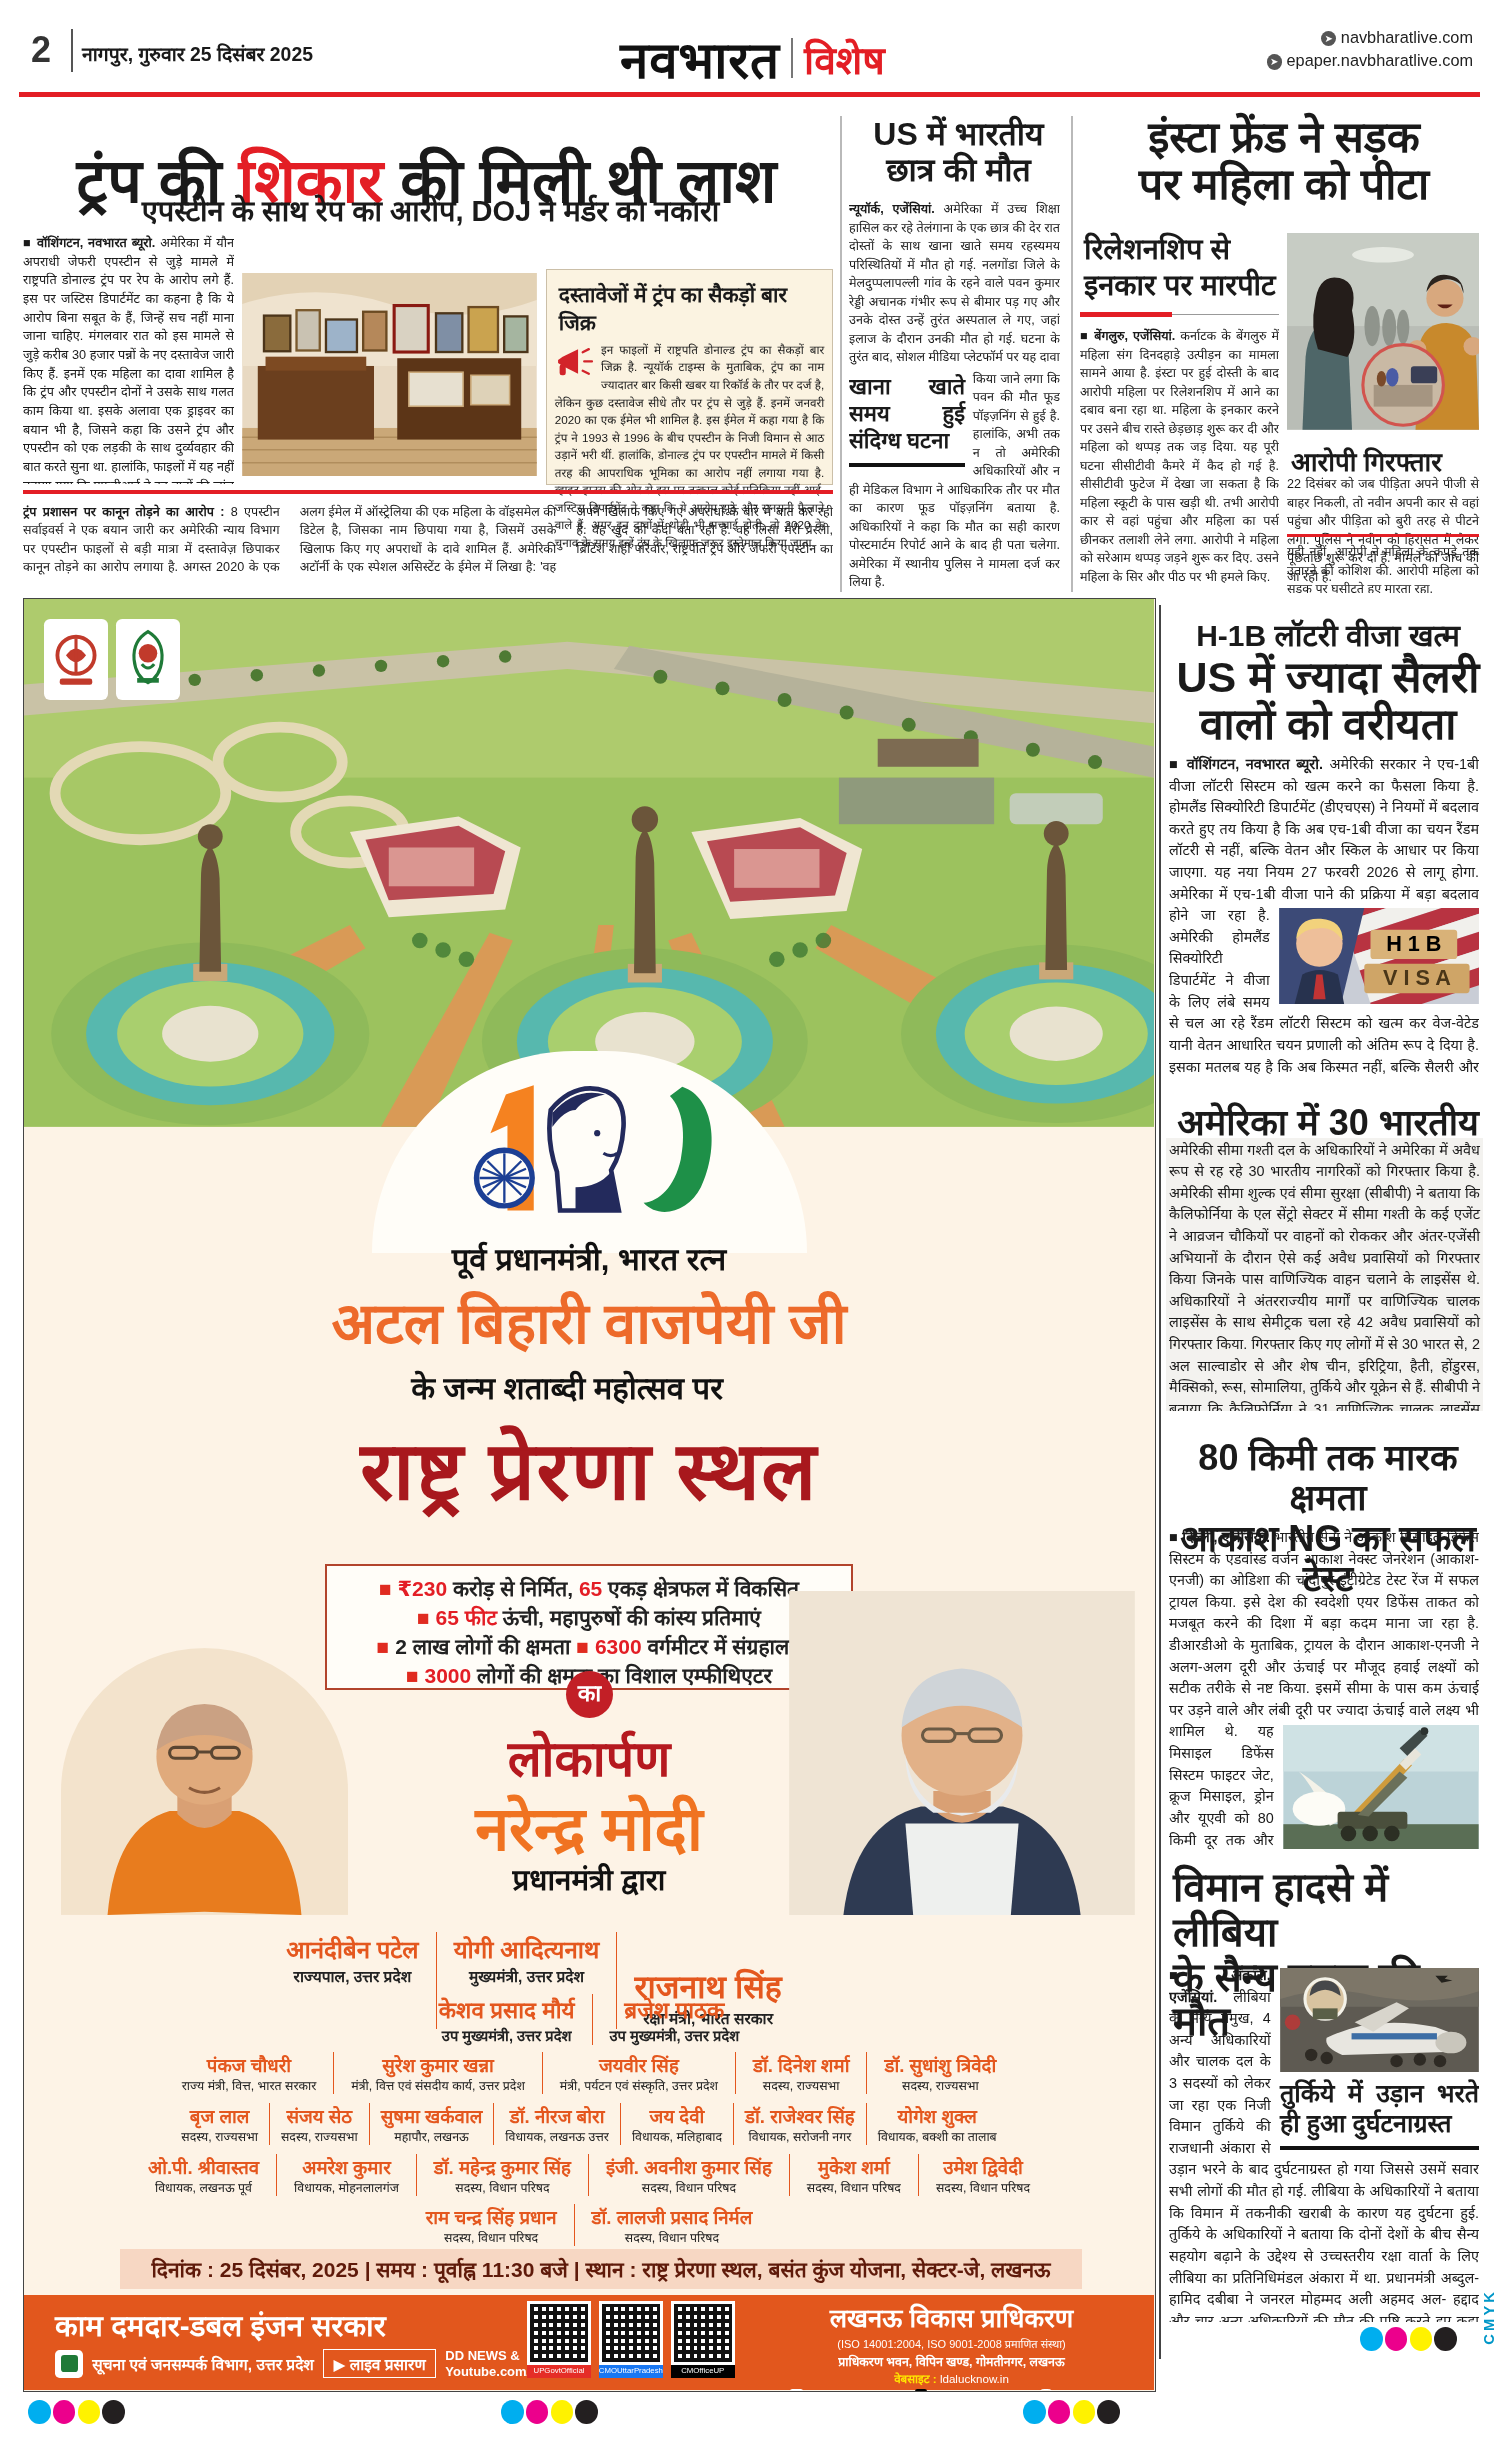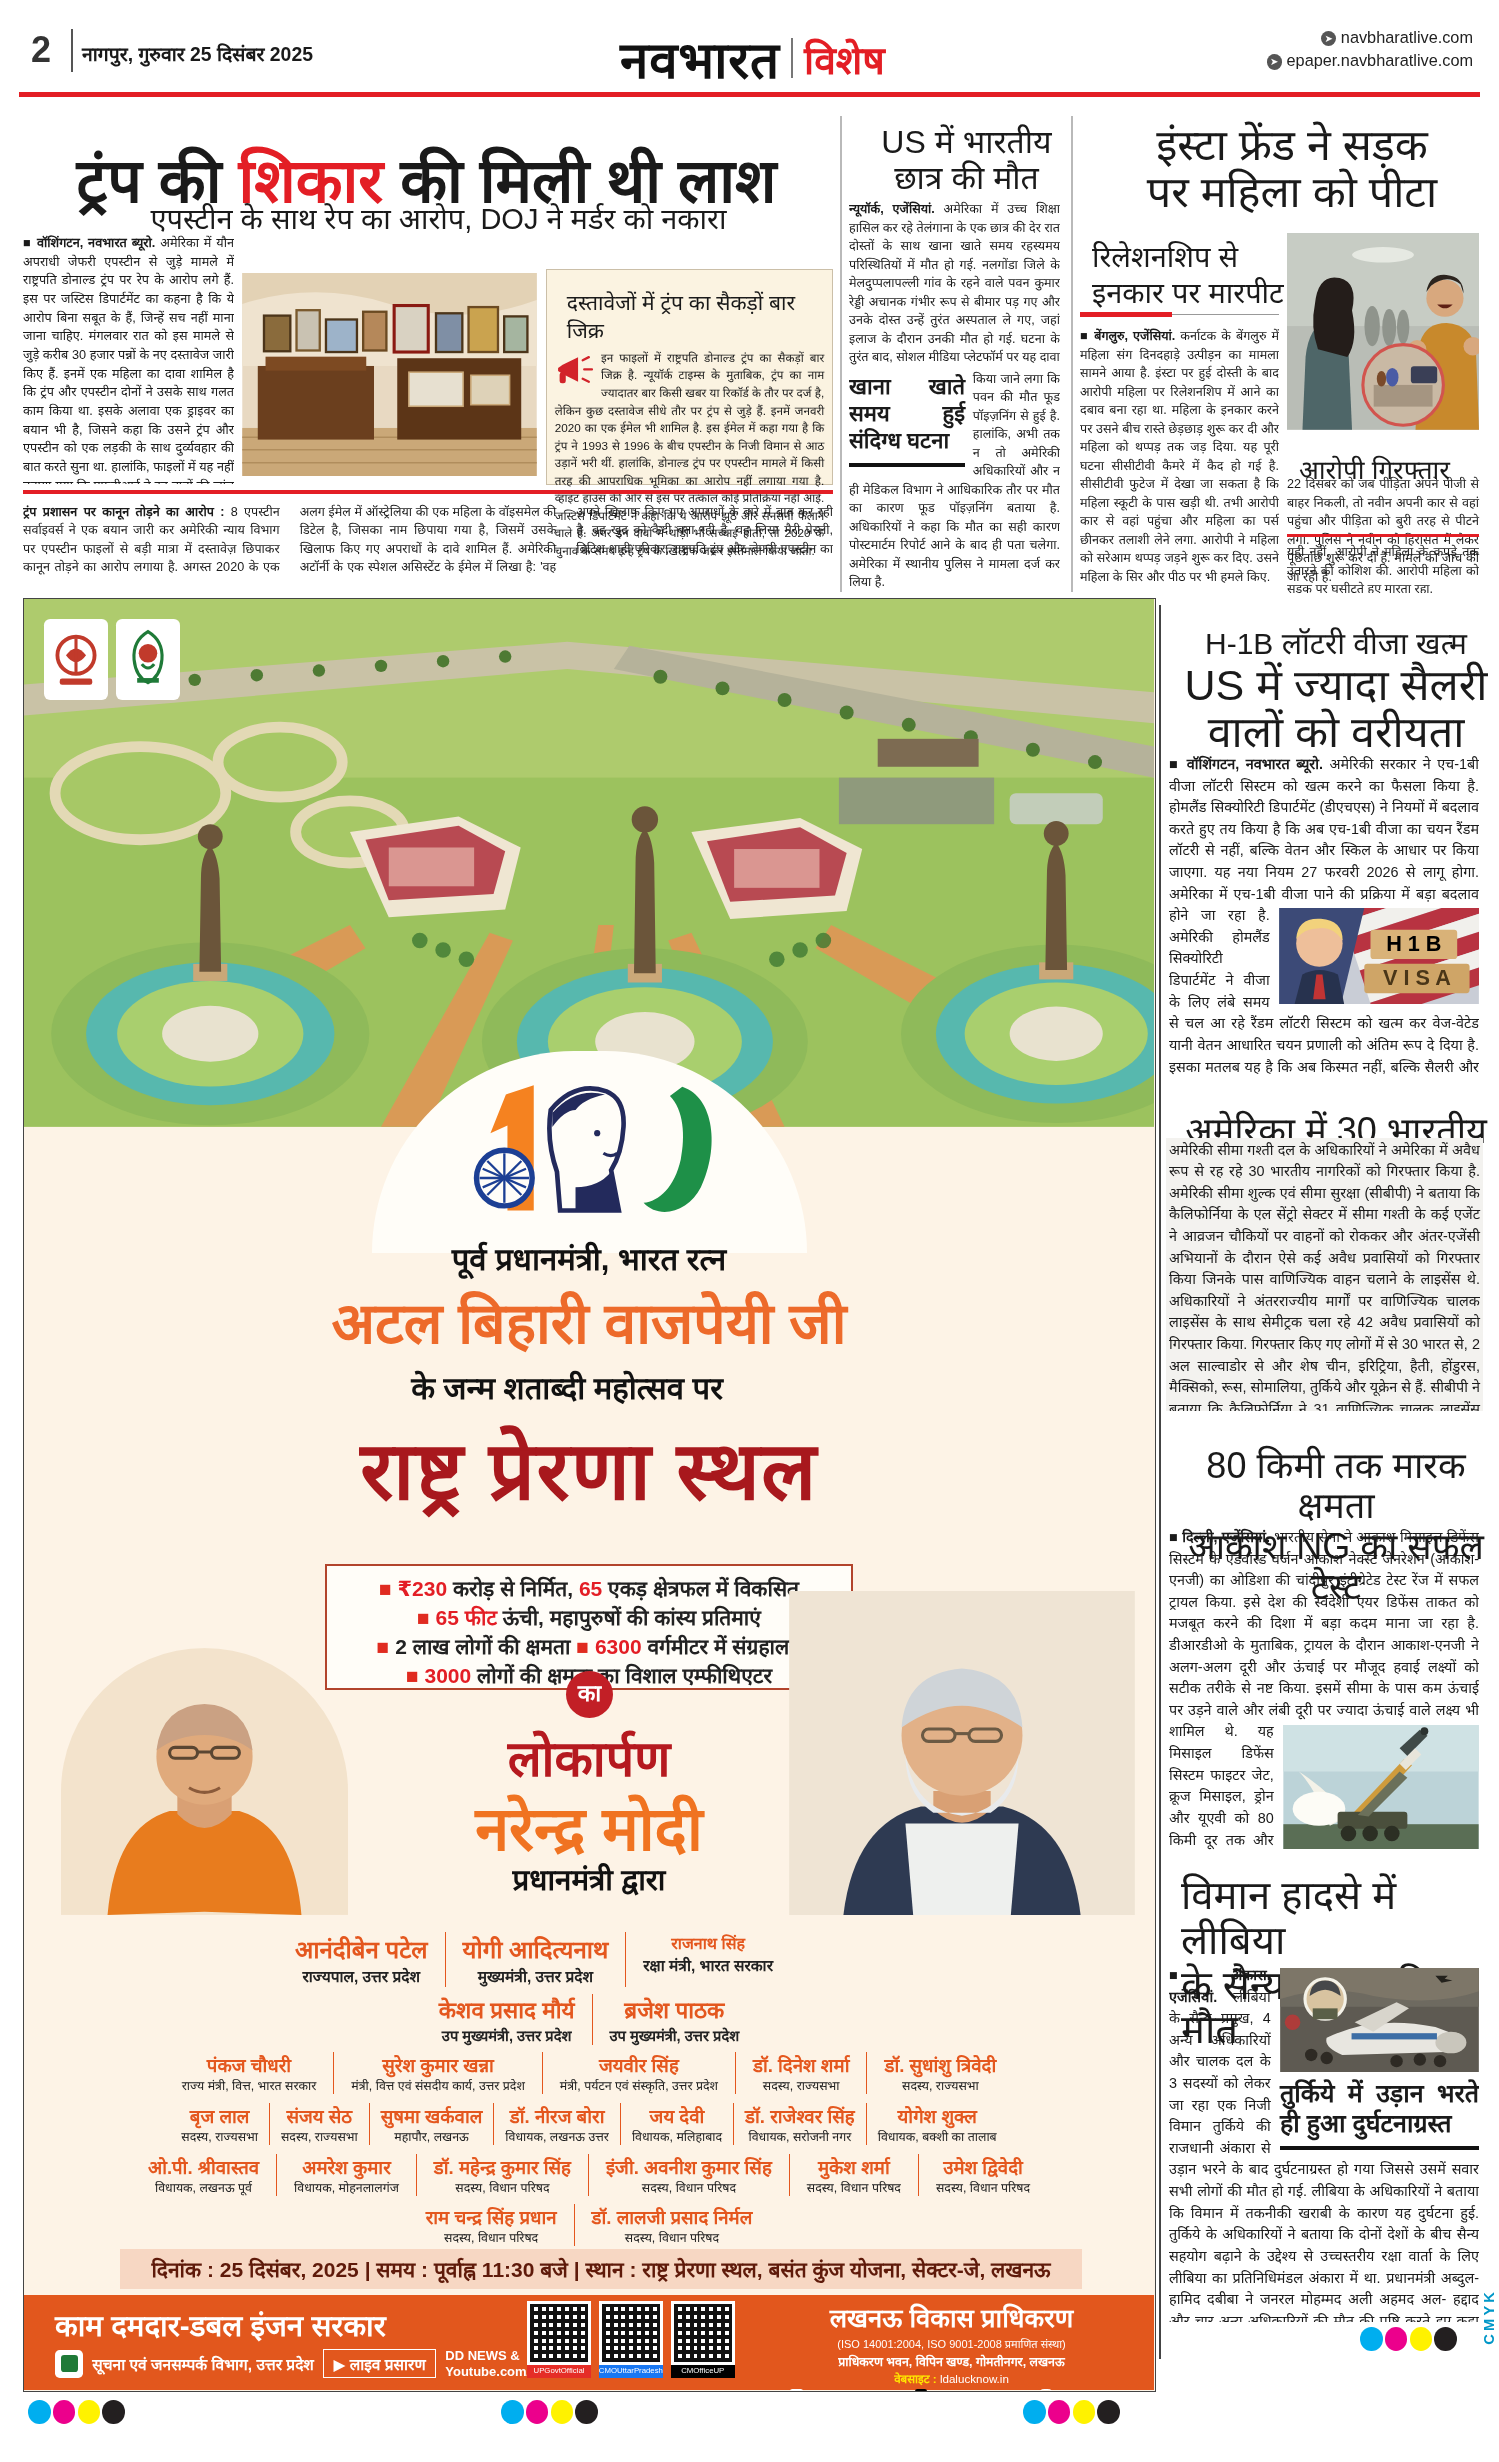--- a/index.html
+++ b/index.html
@@ -6,21 +6,21 @@
   #page{position:relative;width:1499px;height:2462px;background:#ffffff;overflow:hidden;
         font-family:"Liberation Sans","DejaVu Sans",sans-serif;color:#1a1a1a;}
   .abs{position:absolute;}
   .jt{text-align:justify;}
   .ctr{text-align:center;}
   .bold{font-weight:bold;}
   .red{color:#e31e25;}
   .rule-red{background:#e31e25;}
   .vdiv{position:absolute;width:1.6px;background:#b9b9b9;}
   p{margin:0;}
-  h1,h2,h3,h4{margin:12px;font-weight:normal;}
+  h1,h2,h3,h4{margin:4px;font-weight:bold;}
   .body-txt{font-size:12.7px;line-height:1.47;}
   .lead-in{font-weight:bold;}
   .photo{overflow:hidden;}
   .qr{width:64px;height:64px;background:
       repeating-linear-gradient(0deg,#111 0 3.9px,transparent 3.9px 7.8px),
       repeating-linear-gradient(90deg,#111 0 3.9px,#fff 3.9px 7.8px);
       border:3.9px solid #fff;box-sizing:border-box;}
   .dots span{display:inline-block;width:22.5px;height:24px;border-radius:50%;margin-right:2.3px;}
   .name-org{color:#e4571e;font-weight:bold;}
   .desig{color:#222;}
@@ -372,21 +372,21 @@
     <div class="abs" style="left:0;top:1333px;width:1020px;display:flex;justify-content:center;">
       <div class="dig-item">
           <div class="name-org" style="font-size:24px;">आनंदीबेन पटेल</div>
           <div class="desig bold" style="font-size:15.5px;">राज्यपाल, उत्तर प्रदेश</div>
         </div>
       <div class="dig-item">
           <div class="name-org" style="font-size:24px;">योगी आदित्यनाथ</div>
           <div class="desig bold" style="font-size:15.5px;">मुख्यमंत्री, उत्तर प्रदेश</div>
         </div>
       <div class="dig-item">
-          <div class="name-org" style="font-size:16px;">राजनाथ सिंह</div>
+          <div class="name-org" style="font-size:32px;margin-top:32px;">राजनाथ सिंह</div>
           <div class="desig bold" style="font-size:15.5px;">रक्षा मंत्री, भारत सरकार</div>
         </div>
     </div>
     <div class="abs" style="left:0;top:1395px;width:1130px;display:flex;justify-content:center;">
       <div class="dig-item">
           <div class="name-org" style="font-size:22.5px;">केशव प्रसाद मौर्य</div>
           <div class="desig bold" style="font-size:14.7px;">उप मुख्यमंत्री, उत्तर प्रदेश</div>
         </div>
       <div class="dig-item">
           <div class="name-org" style="font-size:22.5px;">ब्रजेश पाठक</div>

